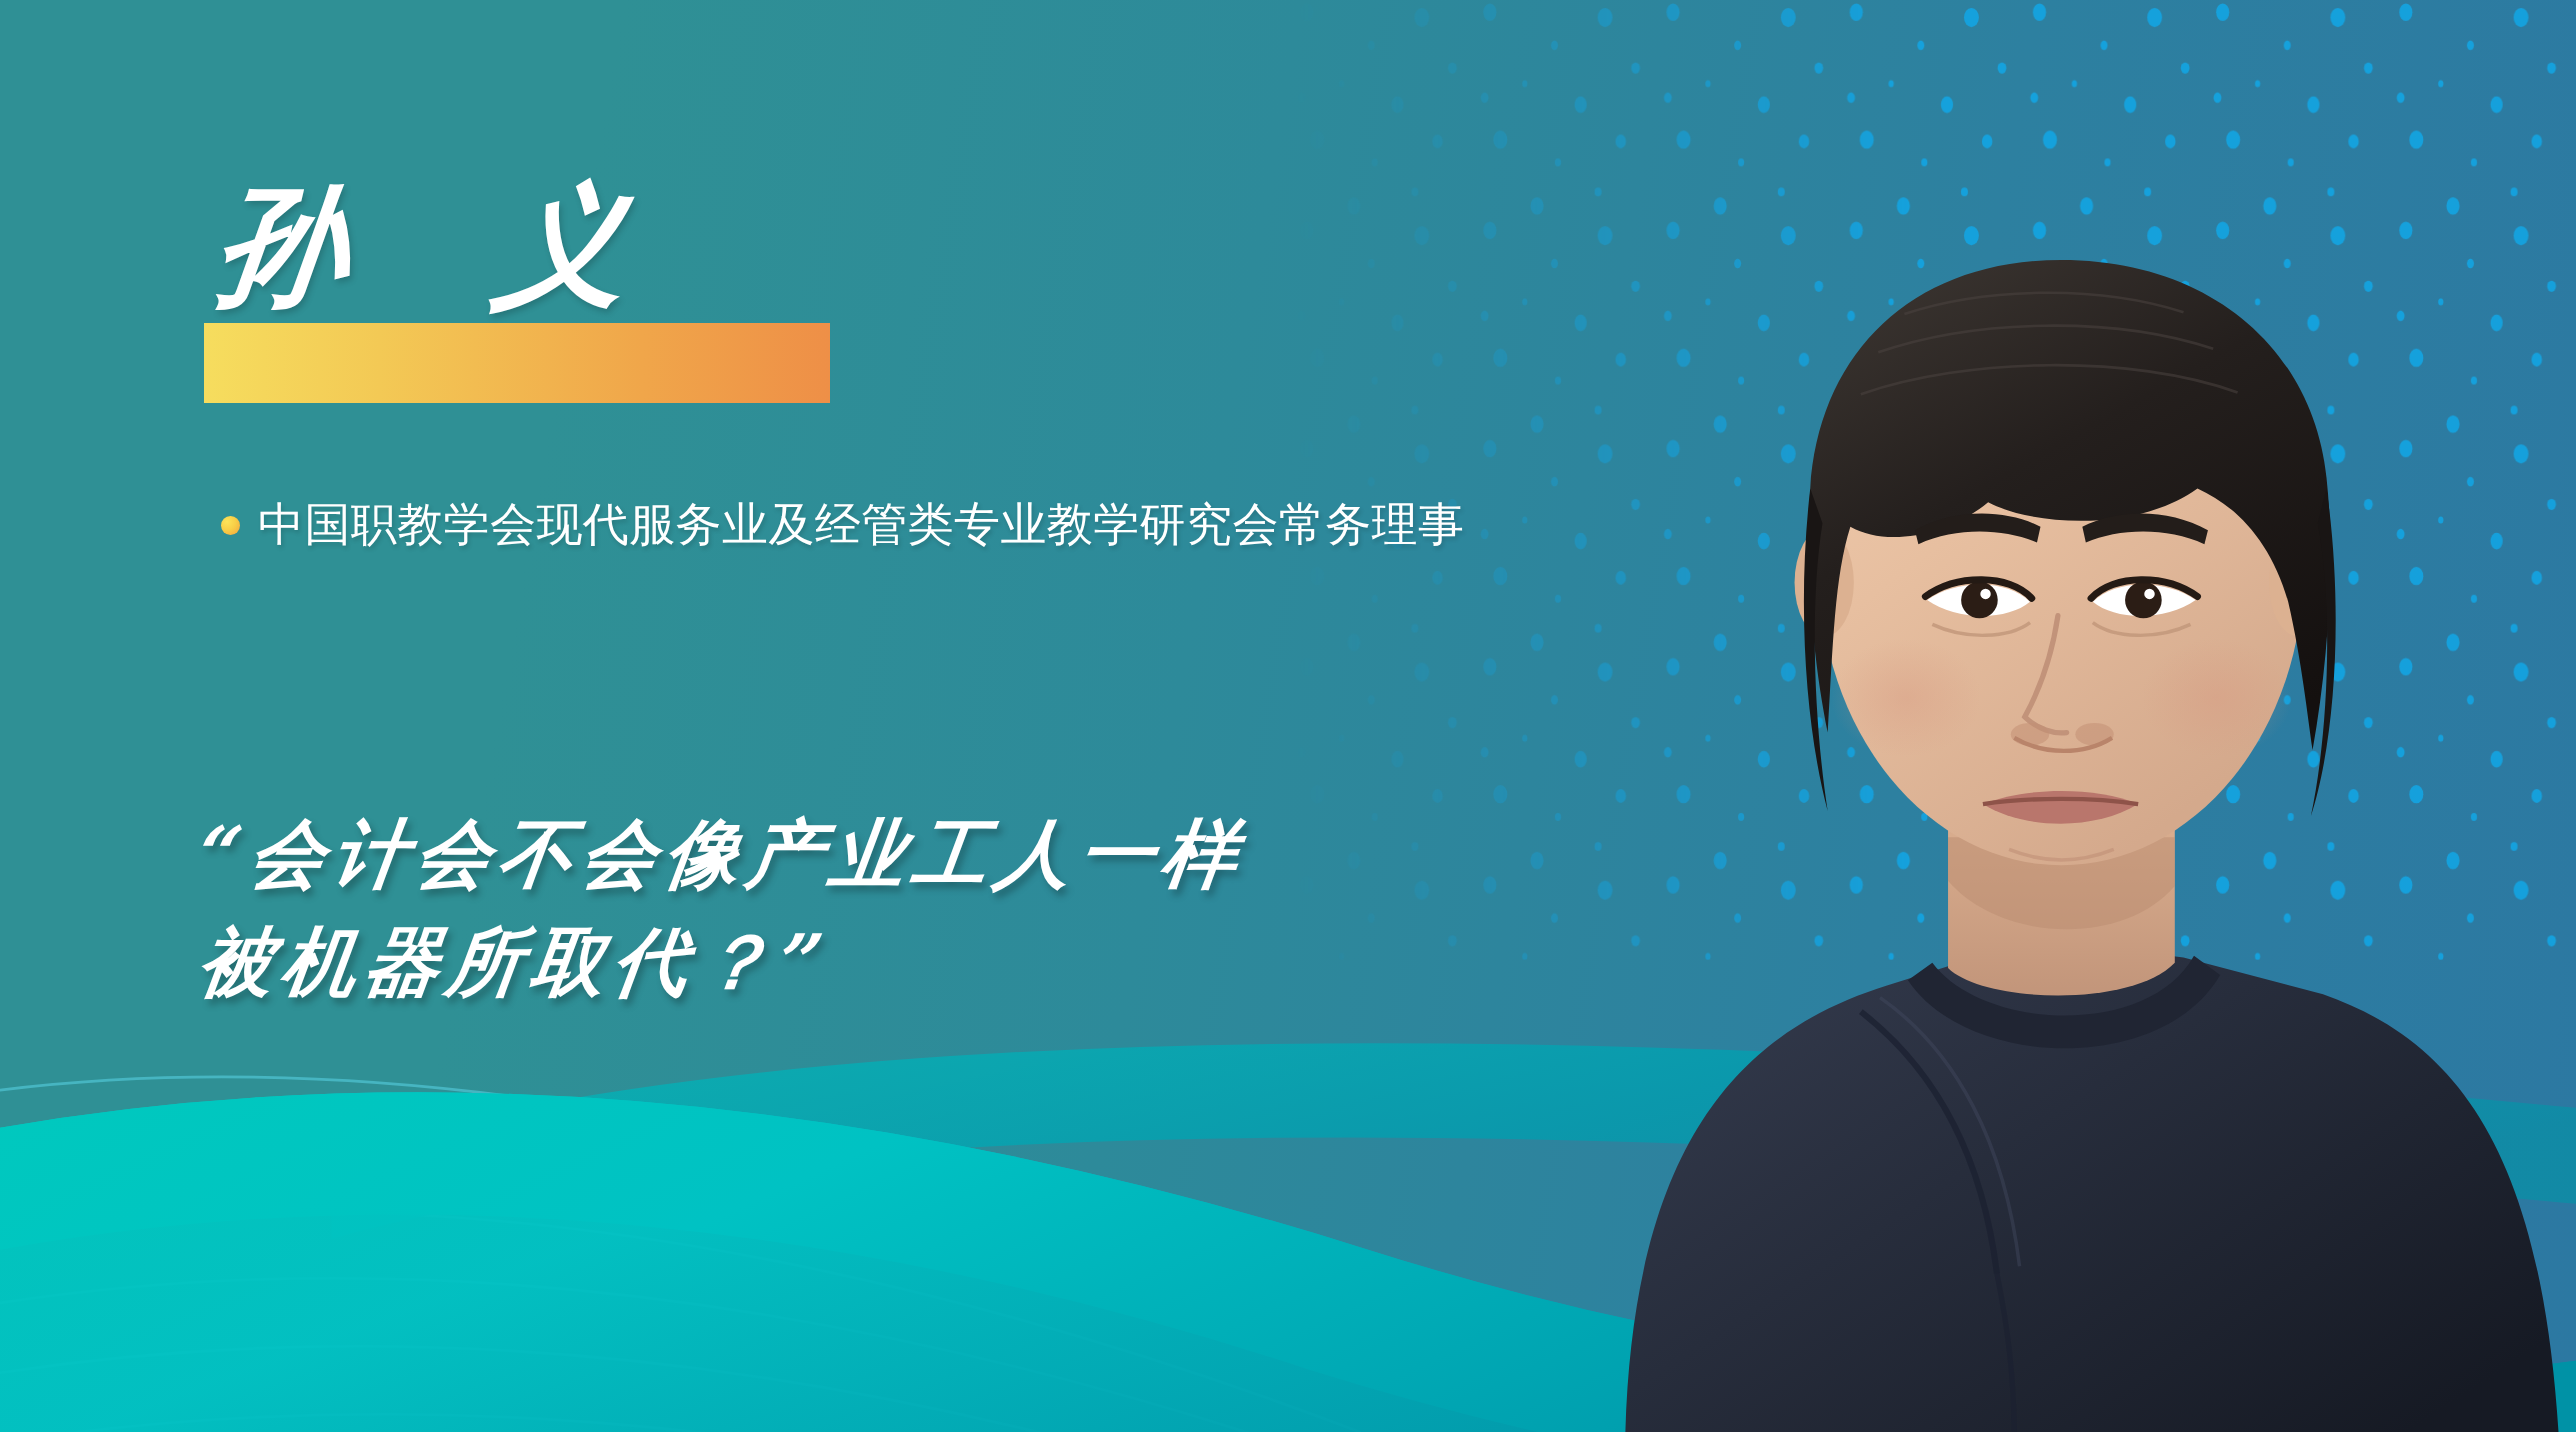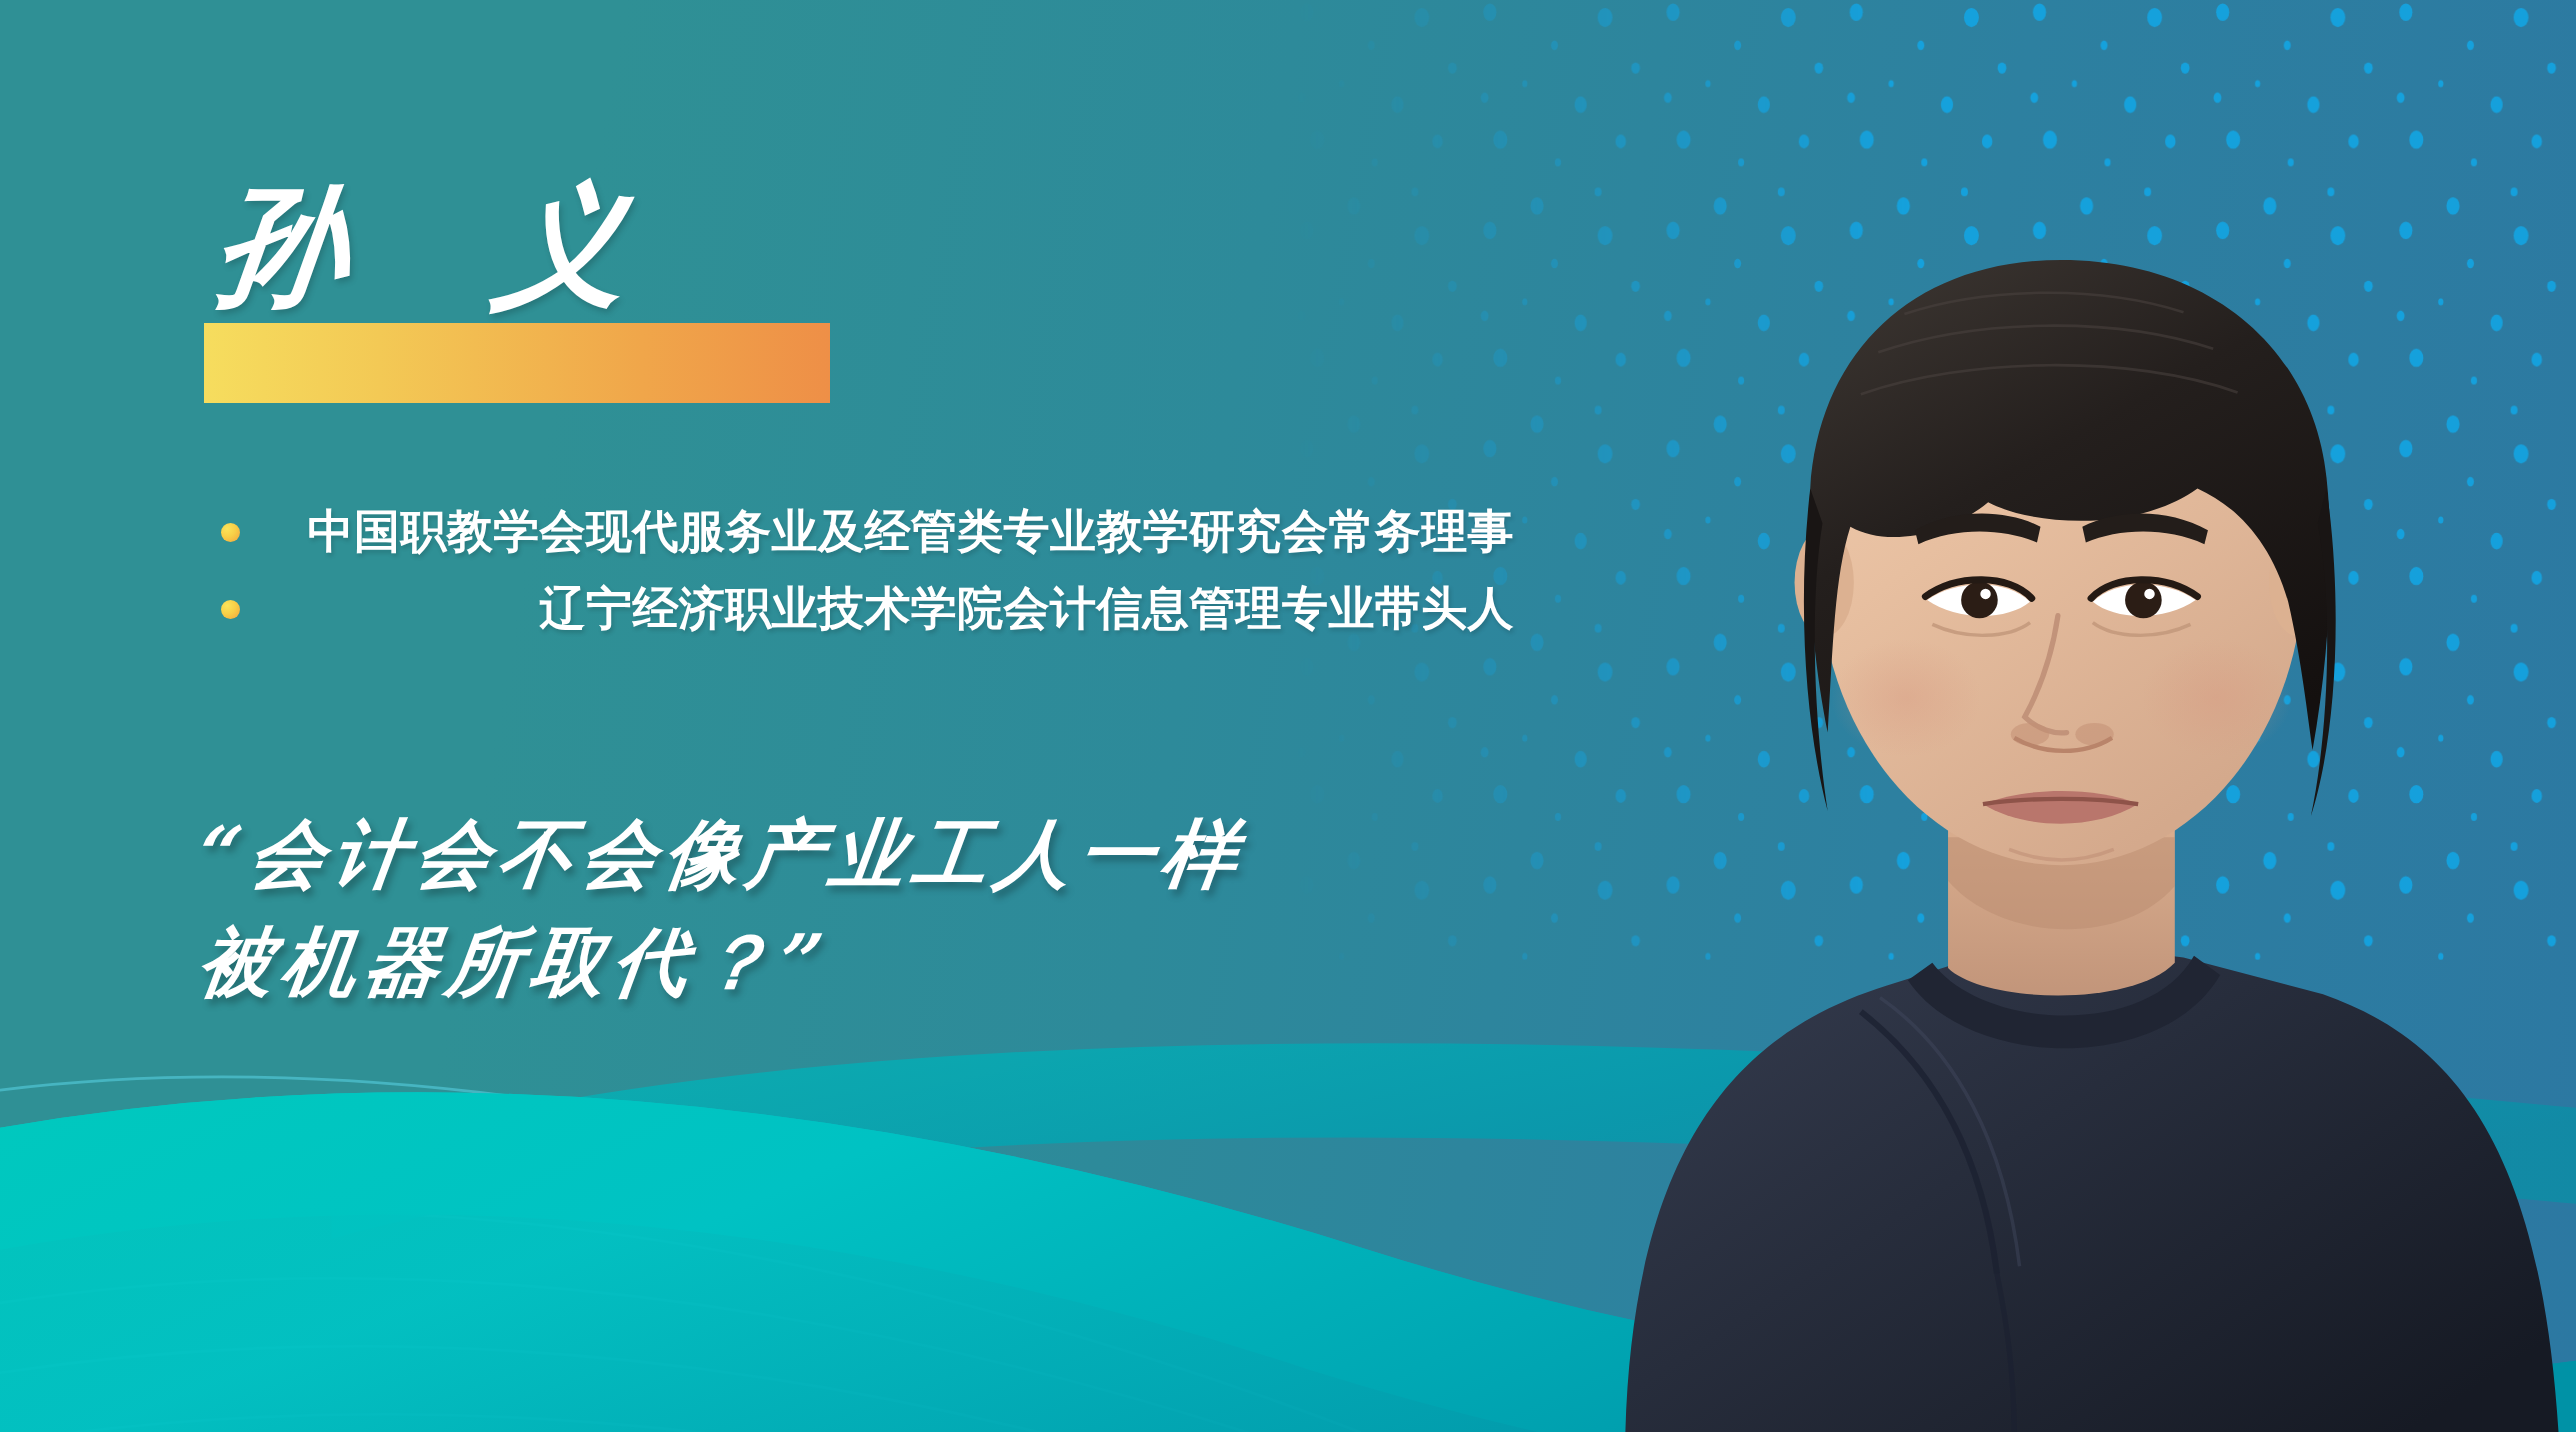--- a/index.html
+++ b/index.html
@@ -93,29 +93,28 @@
   .bullet-dot {
     position: absolute;
     left: 17.4px;
     top: 22px;
     width: 19px;
     height: 19px;
     border-radius: 50%;
     background: radial-gradient(circle at 32% 30%, #fbe45a 0%, #f7cf47 45%, #f3a23c 100%);
   }
   .bullet-text {
-    margin: 16px;
+    margin: 9px;
     color: #ffffff;
     font-size: 46px;
     line-height: 1.33;
-    font-weight: 700;
+    font-weight: 400;
     letter-spacing: 0.4px;
     font-family: "DejaVu Sans", "Liberation Sans", sans-serif;
     text-shadow: 1.7px 2.6px 4.4px rgba(0,0,0,.16);
-    text-align: right;
   }
 
   .quote-block {
     position: absolute;
     left: 199px;
     top: 810px;
     width: 1308px;
   }
   .quote-line {
     margin: 0 0 19px 0;
@@ -300,24 +299,20 @@
     <div class="name-block">
       <div class="name-bar"></div>
       <h1 class="name-text">孙    义</h1>
     </div>
 
     <div class="bullets">
       <div class="bullet-row">
         <span class="bullet-dot"></span>
         <p class="bullet-text">中国职教学会现代服务业及经管类专业教学研究会常务理事</p>
       </div>
-      <div class="bullet-row">
-        <span class="bullet-dot"></span>
-        <p class="bullet-text">辽宁经济职业技术学院会计信息管理专业带头人</p>
-      </div>
     </div>
 
     <div class="quote-block">
       <p class="quote-line">“会计会不会像产业工人一样</p>
       <p class="quote-line">被机器所取代？”</p>
     </div>
 
   </div>
 </div>
 

